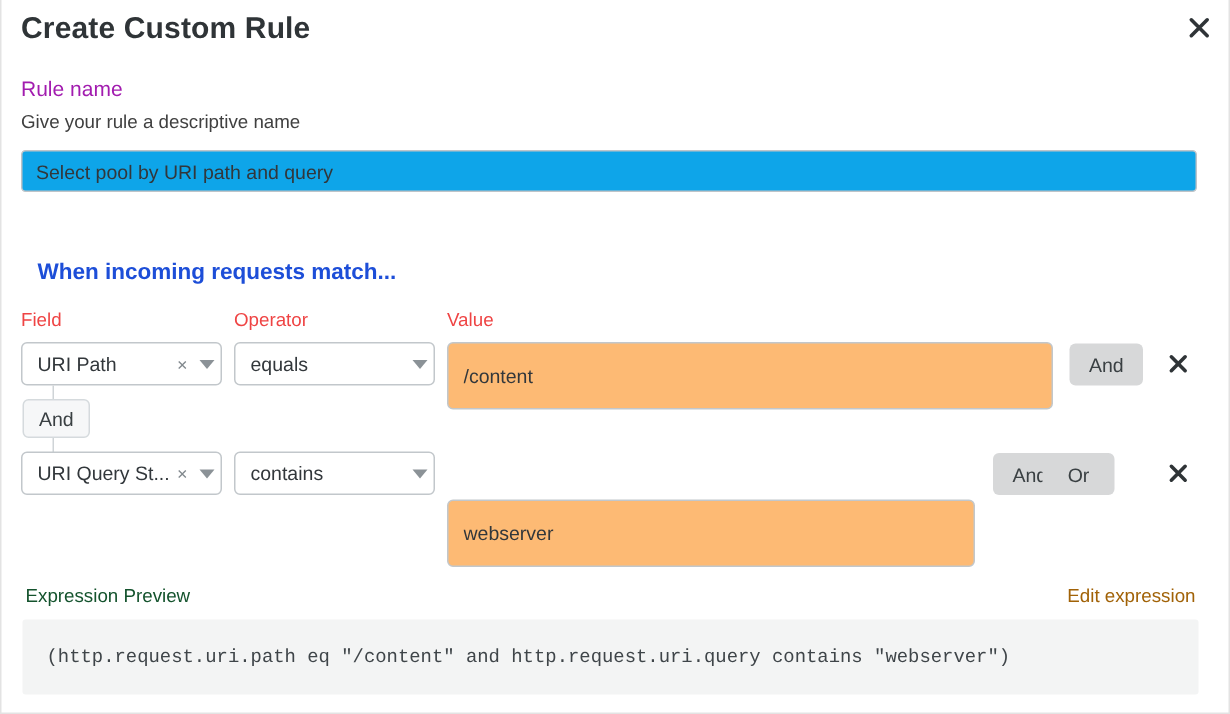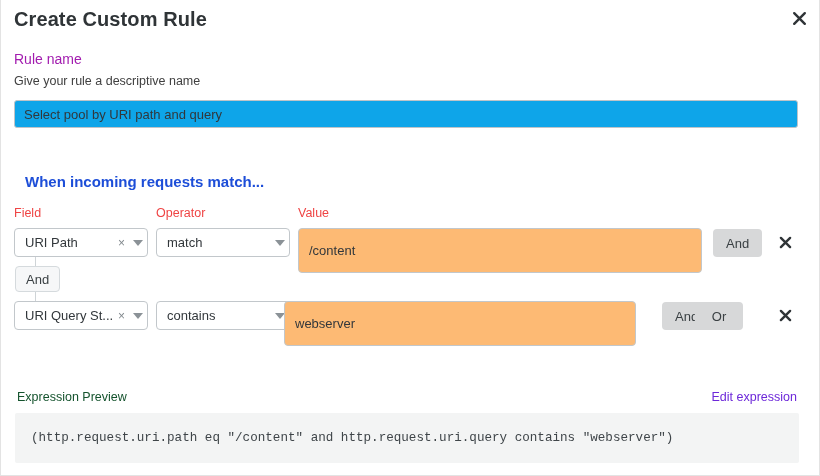--- a/index.html
+++ b/index.html
@@ -157,21 +157,21 @@
     border: 1px solid #c2c7cb;
     border-radius: 4px;
     background: #fdba74;
     font-family: "Liberation Sans", sans-serif;
     font-size: 13px;
     color: #32373b;
     padding: 0 10px;
     outline: none;
   }
   .value-input.v1 { left: 297px; width: 404px; }
-  .value-input.v2 { left: 283px; width: 352px; }
+  .value-input.v2 { left: 297px; width: 352px; margin-top: 32px; }
 
   .conj-btn {
     position: absolute;
     box-sizing: border-box;
     height: 28px;
     min-width: 48px;
     padding: 0 13px;
     border: none;
     border-radius: 4px;
     background: #d7d8d9;
@@ -241,21 +241,21 @@
     left: 16px;
     top: 390px;
     font-size: 12.5px;
     color: #14532d;
   }
   .expr-edit-link {
     position: absolute;
     right: 22px;
     top: 390px;
     font-size: 12.5px;
-    color: #6d28d9;
+    color: #a16207;
     text-decoration: none;
     cursor: pointer;
   }
   .expr-code {
     position: absolute;
     left: 14px;
     top: 413px;
     width: 784px;
     height: 50px;
     box-sizing: border-box;
@@ -294,21 +294,21 @@
   <div class="col-label operator">Operator</div>
   <div class="col-label value">Value</div>
 
   <div class="rule-row row1">
     <div class="select-ctl field-select">
       <span class="sel-text">URI Path</span>
       <span class="clear-x">×</span>
       <span class="caret"></span>
     </div>
     <div class="select-ctl op-select">
-      <span class="sel-text">match</span>
+      <span class="sel-text">equals</span>
       <span class="caret"></span>
     </div>
     <input class="value-input v1" type="text" value="/content" style="">
     <button class="conj-btn conj-and">And</button>
     <div class="delete-btn">
       <svg width="13" height="13" viewBox="0 0 13 13" aria-hidden="true">
         <path d="M1.9 1.9 L11.1 11.1 M11.1 1.9 L1.9 11.1" stroke="#2f3437" stroke-width="2.4" stroke-linecap="round"></path>
       </svg>
     </div>
   </div>

